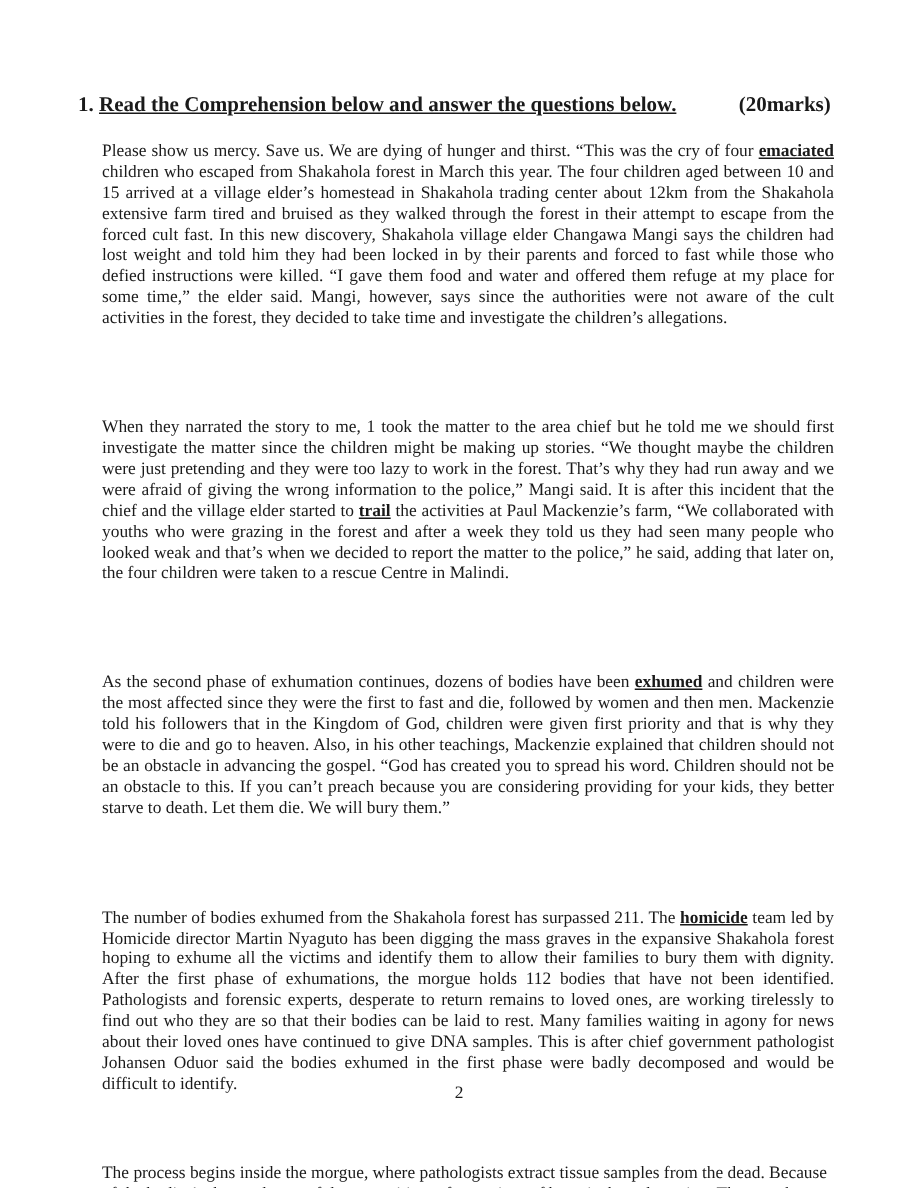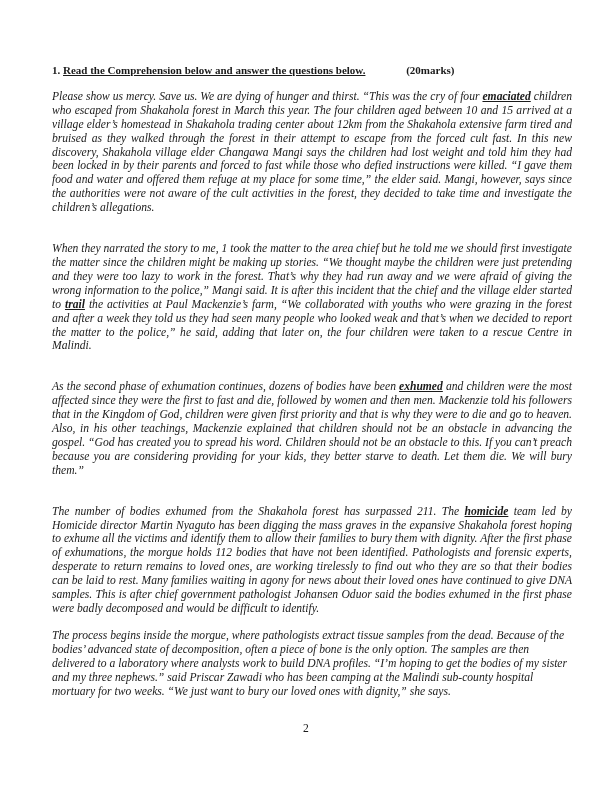--- a/index.html
+++ b/index.html
@@ -2,24 +2,24 @@
 <html><head>
 <meta charset="utf-8">
 <style>
   html, body { margin: 0; padding: 0; background: #ffffff; }
   body { width: 612px; height: 792px; position: relative; overflow: hidden; }
   .page {
     position: absolute; left: 52px; top: 64px; width: 520px;
     font-family: "Liberation Serif", serif; font-size: 11.6px; line-height: 13.9px;
     color: #1a1a1a;
   }
-  .heading { font-weight: bold; font-size: 11px; margin: 0 0 12px 0; white-space: nowrap; }
+  .heading { font-weight: bold; font-size: 14px; margin: 0 0 12px 0; white-space: nowrap; }
   .heading .u { text-decoration: underline; }
   .heading .marks { margin-left: 38px; }
-  p { margin: 0; text-align: justify; font-style: italic; }
+  p { margin: 16px; text-align: justify; }
   .gap-lg { height: 27px; }
   .gap-md { height: 13px; }
   .kw { font-weight: bold; text-decoration: underline; }
   .pnum { position: absolute; top: 722px; left: 0; width: 612px; text-align: center;
           font-family: "Liberation Serif", serif; font-size: 11.6px; color: #1a1a1a; }
 </style>
 </head>
 <body>
 
 <div class="page">

